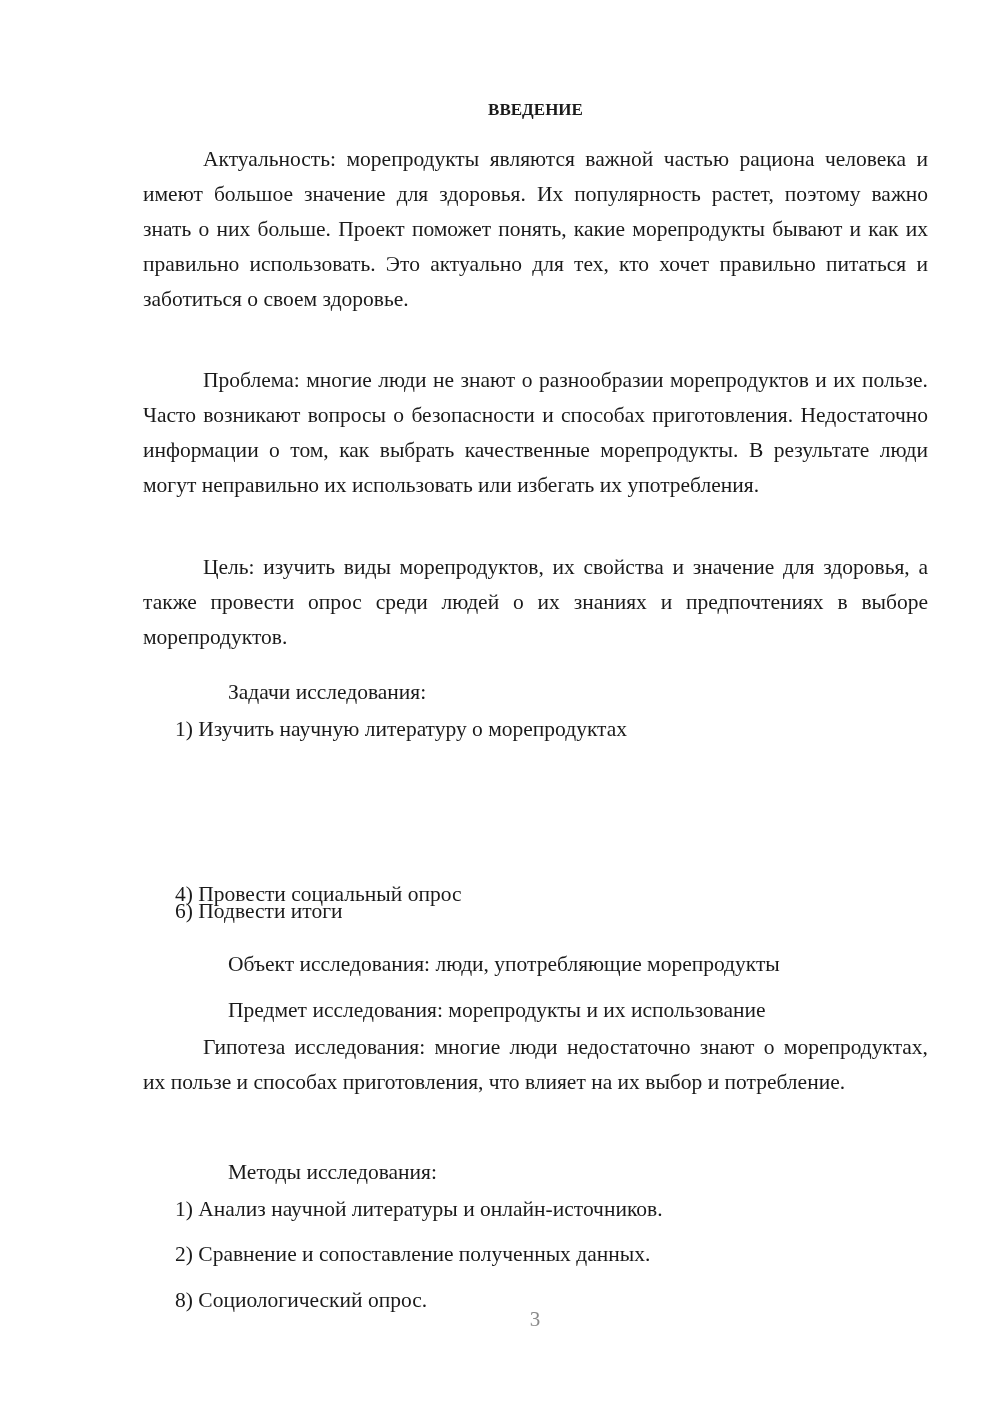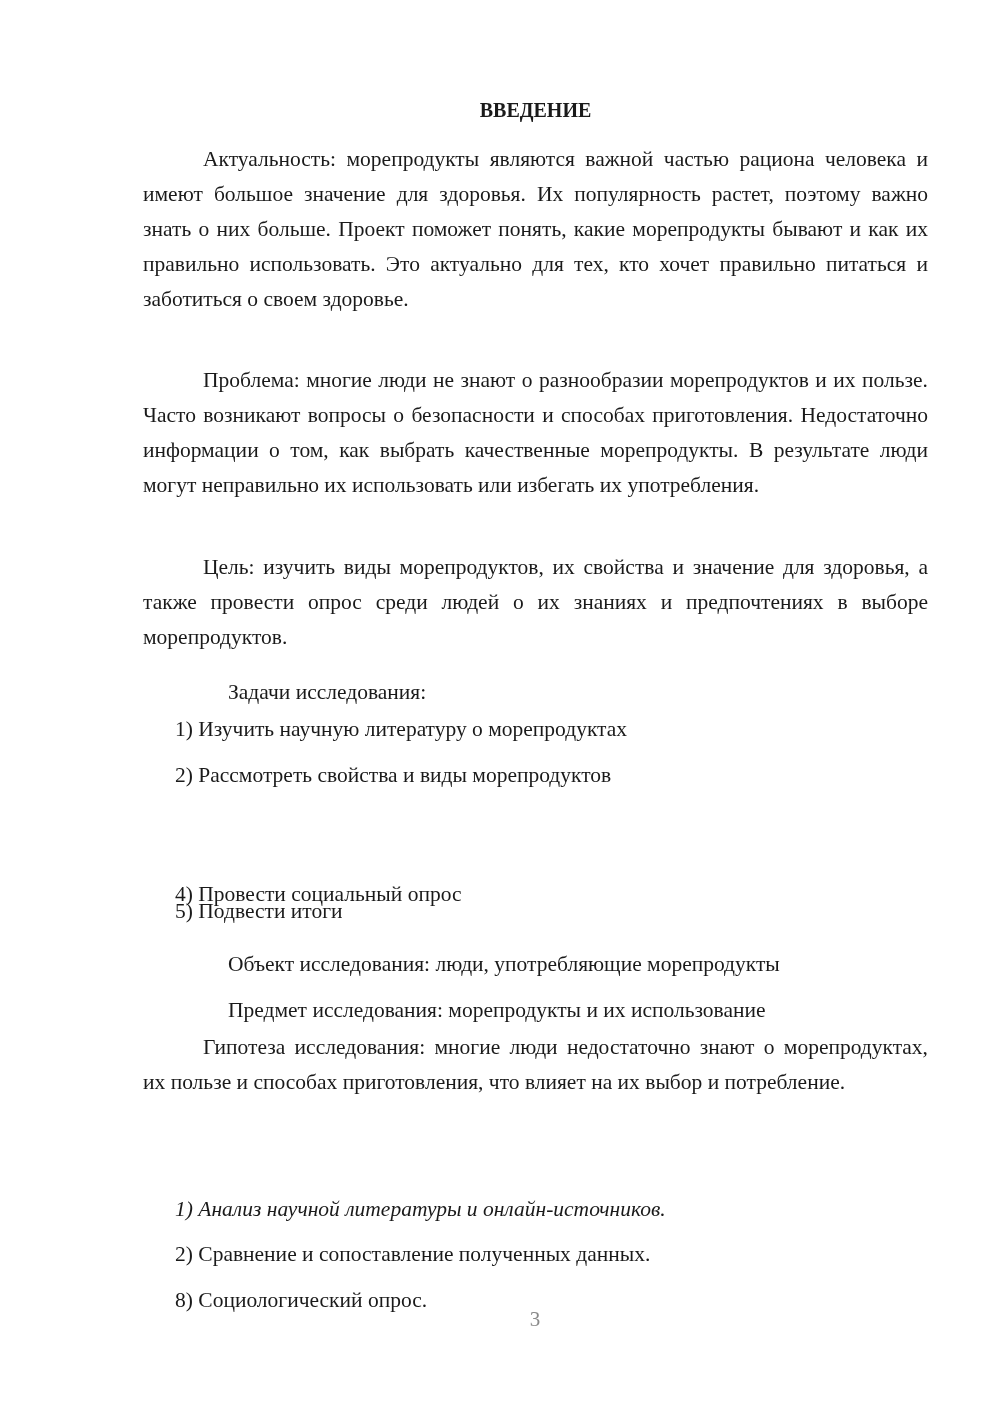--- a/index.html
+++ b/index.html
@@ -3,21 +3,21 @@
 <meta charset="utf-8">
 <style>
   html, body { margin: 0; padding: 0; background: #ffffff; }
   body { width: 1000px; height: 1414px; position: relative; overflow: hidden; }
   .page {
     position: absolute; left: 0; top: 0; width: 1000px; height: 1414px;
     font-family: "Liberation Serif", serif; color: #1a1a1a; font-size: 21.5px;
   }
   .title {
     position: absolute; top: 96px; left: 143px; width: 785px;
-    text-align: center; font-weight: bold; font-size: 20px; line-height: 28px;
+    text-align: center; font-weight: bold; font-size: 17px; line-height: 28px;
   }
   .para {
     position: absolute; left: 143px; width: 785px;
     text-align: justify; text-align-last: left;
     line-height: 35px; text-indent: 60px; margin: 0;
   }
   .line {
     position: absolute; left: 220px; line-height: 28px; white-space: nowrap; margin: 8px;
   }
   .item {
@@ -36,28 +36,28 @@
 
   <p class="para" style="top:142px;">Актуальность: морепродукты являются важной частью рациона человека и имеют большое значение для здоровья. Их популярность растет, поэтому важно знать о них больше. Проект поможет понять, какие морепродукты бывают и как их правильно использовать. Это актуально для тех, кто хочет правильно питаться и заботиться о своем здоровье.</p>
 
   <p class="para" style="top:550px;">Цель: изучить виды морепродуктов, их свойства и значение для здоровья, а также провести опрос среди людей о их знаниях и предпочтениях в выборе морепродуктов.</p>
 
   <p class="para" style="top:363px;">Проблема: многие люди не знают о разнообразии морепродуктов и их пользе. Часто возникают вопросы о безопасности и способах приготовления. Недостаточно информации о том, как выбрать качественные морепродукты. В результате люди могут неправильно их использовать или избегать их употребления.</p>
 
   <p class="line" style="top:670px;">Задачи исследования:</p>
 
   <p class="item" style="top:715px;">1) Изучить научную литературу о морепродуктах</p>
-  <p class="item" style="top:761px;">2) Рассмотреть свойства и виды морепродуктов</p>
   <p class="item" style="top:852px;margin-top:28px;">4) Провести социальный опрос</p>
-  <p class="item" style="top:897px;">5) Подвести итоги</p>
+  <p class="item" style="top:897px;">6) Подвести итоги</p>
 
   <p class="line" style="top:942px;">Объект исследования: люди, употребляющие морепродукты</p>
   <p class="line" style="top:988px;">Предмет исследования: морепродукты и их использование</p>
 
   <p class="para" style="top:1030px;">Гипотеза исследования: многие люди недостаточно знают о морепродуктах, их пользе и способах приготовления, что влияет на их выбор и потребление.</p>
 
+  <p class="line" style="top:1150px;">Методы исследования:</p>
 
-  <p class="item" style="top:1195px;font-style:italic;">1) Анализ научной литературы и онлайн-источников.</p>
+  <p class="item" style="top:1195px;">1) Анализ научной литературы и онлайн-источников.</p>
   <p class="item" style="top:1240px;">2) Сравнение и сопоставление полученных данных.</p>
   <p class="item" style="top:1286px;">8) Социологический опрос.</p>
 
   <div class="pagenum" style="top:1306px;">3</div>
 </div>
 
 </body></html>

